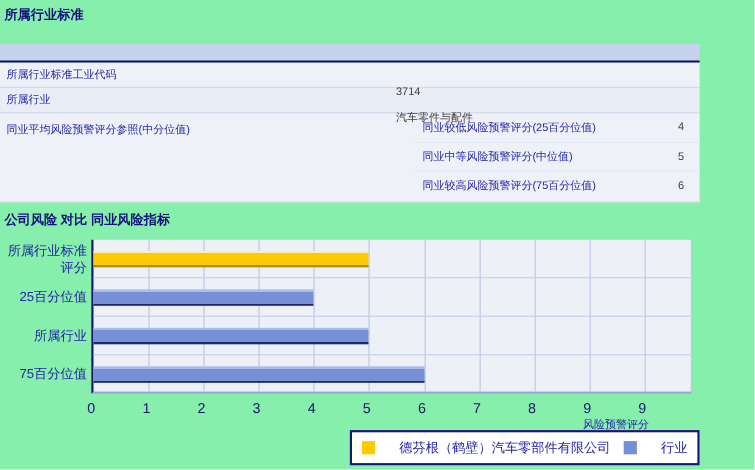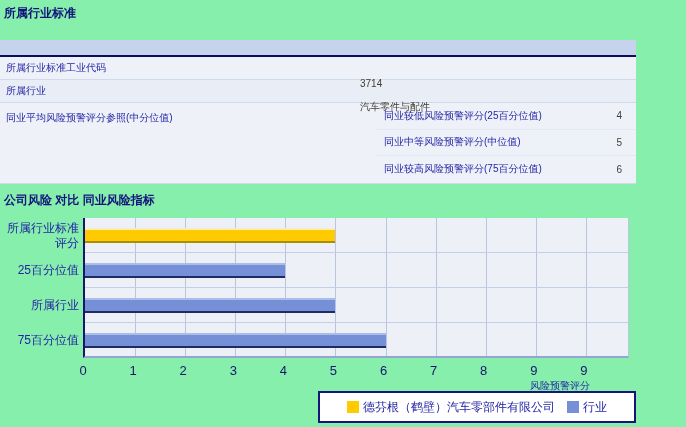--- a/index.html
+++ b/index.html
@@ -46,21 +46,21 @@
     text-align:right; color:#2525a5; font-size:12px; line-height:15px; white-space:pre-line;
   }
   .xtick { position:absolute; top:145px; width:40px; text-align:center; font-size:13px; color:#16166c; }
   #xlabel { position:absolute; left:83px; top:161px; width:507px; text-align:right; font-size:10px; color:#2525a5; }
   #legend {
     position:absolute; left:318px; top:173px; width:318px; height:32px;
     border:2px solid #16167a; background:#ffffff;
     display:flex; align-items:center; justify-content:center; gap:12px;
     font-size:12px; color:#2525a5;
   }
-  .legend-item { display:flex; align-items:center; gap:4px; white-space:nowrap;text-align:right; }
+  .legend-item { display:flex; align-items:center; gap:22px; white-space:nowrap;text-align:right; }
   .swatch { width:12px; height:12px; display:inline-block; }
 </style>
 </head>
 <body>
 
 <div id="page">
 
   <div id="title1" class="sec-title">所属行业标准</div>
 
   <div id="table">

